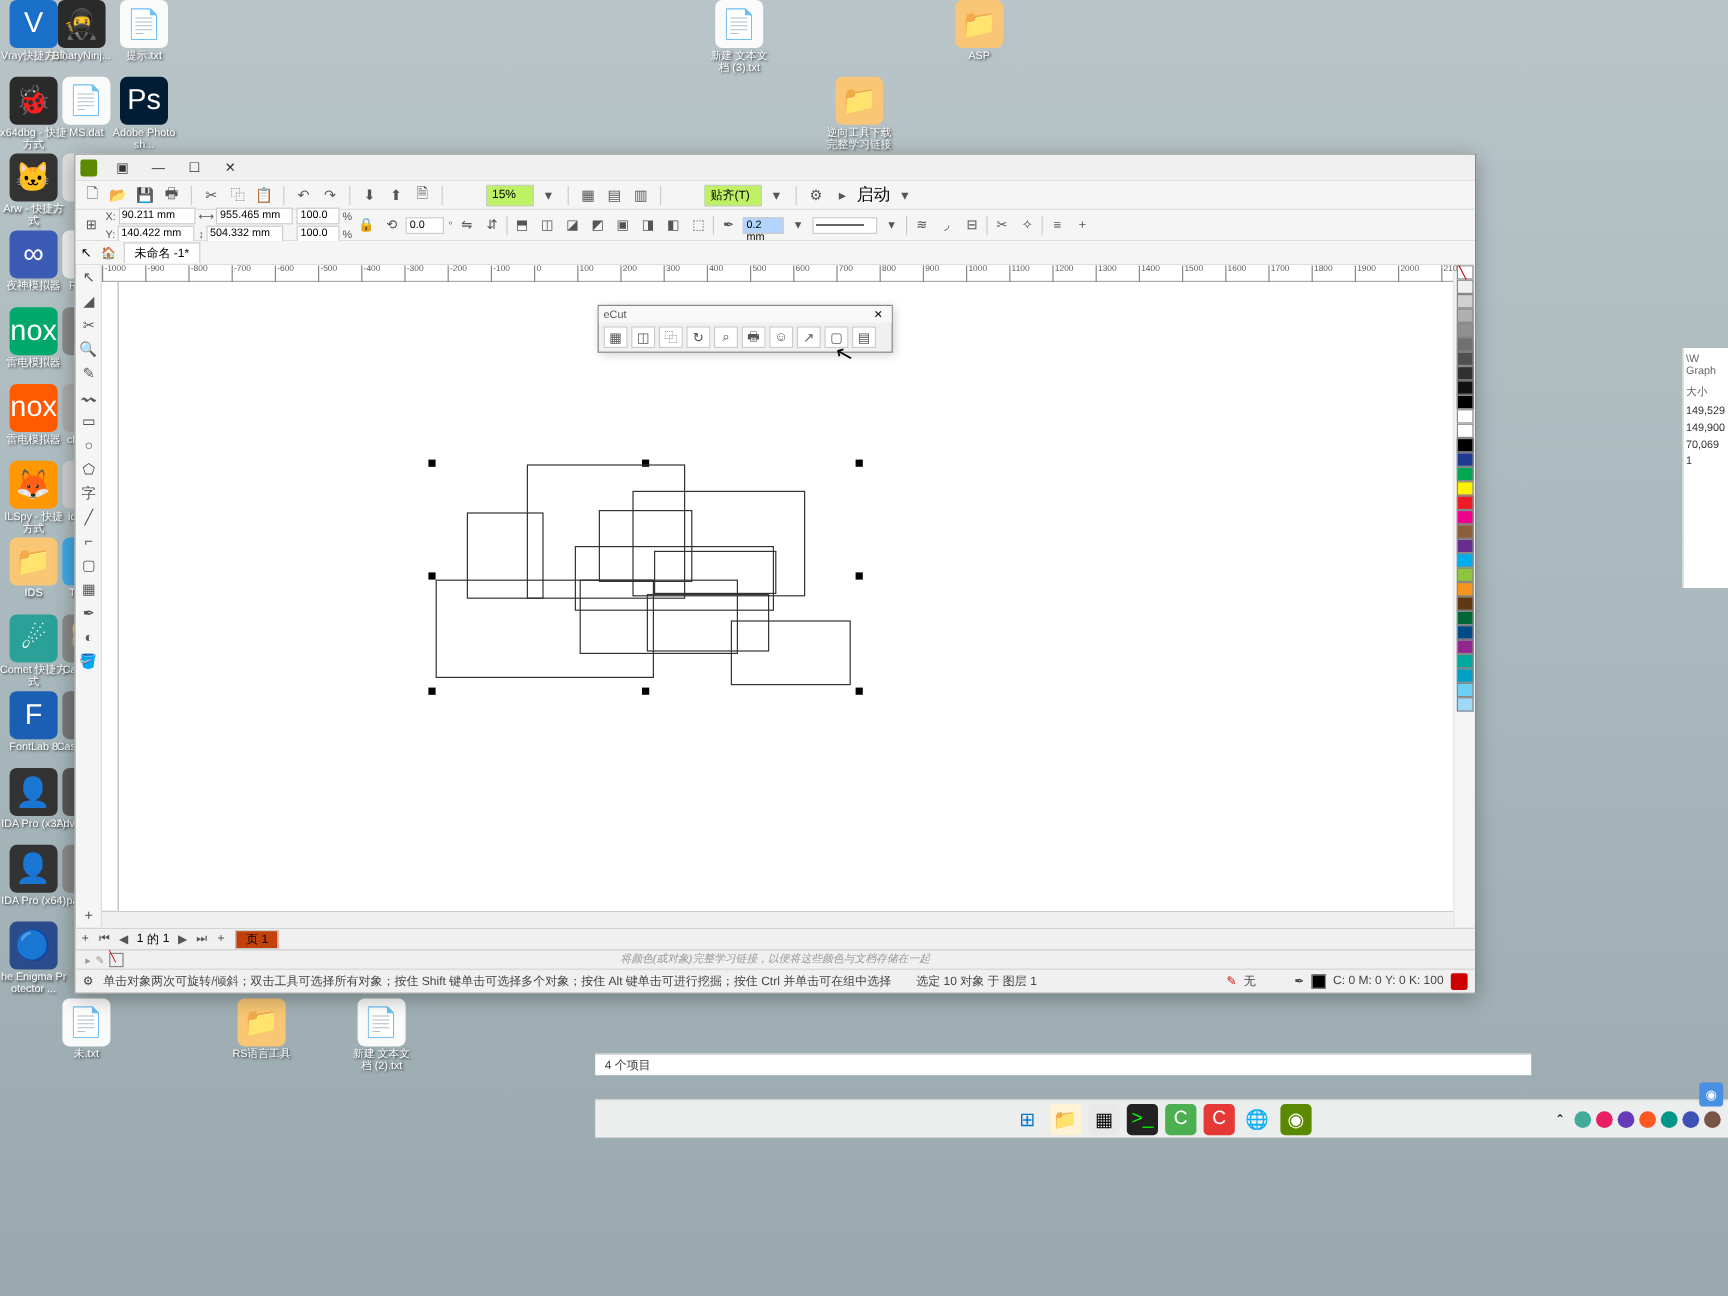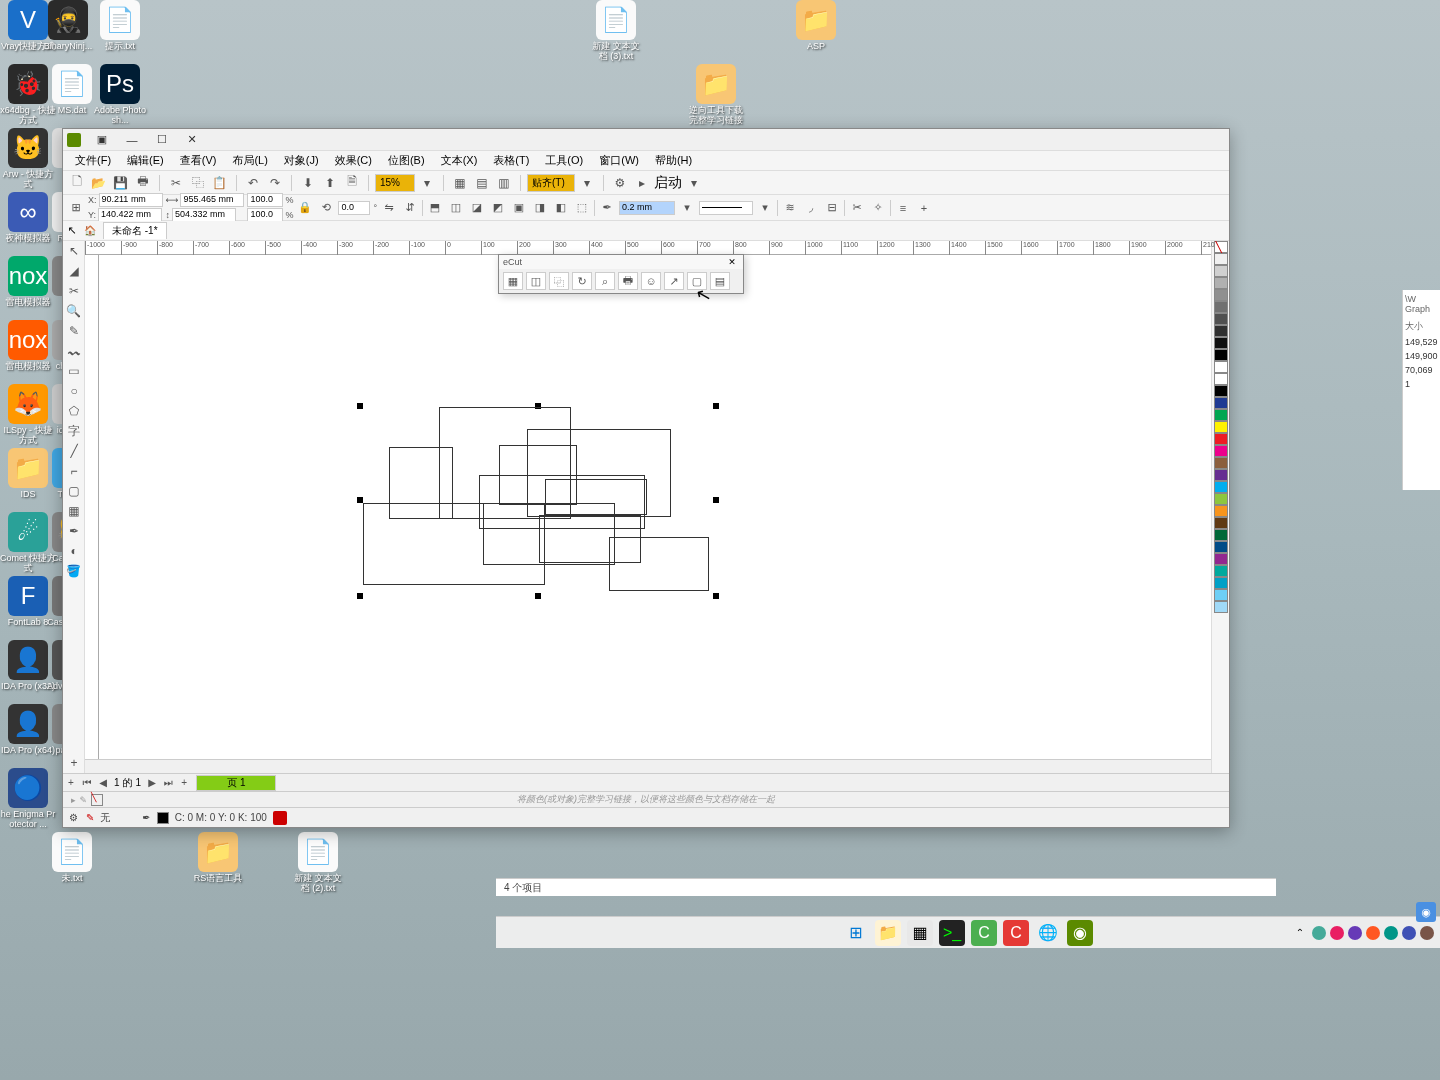--- a/index.html
+++ b/index.html
@@ -16,21 +16,21 @@
 .cdr-titlebar .logo { width: 14px; height: 14px; background: #5b8a00; border-radius: 2px; margin-right: 6px; }
 .cdr-titlebar .title-text { flex: 1; color: #333; }
 .cdr-titlebar .win-btn { width: 30px; height: 20px; display: flex; align-items: center; justify-content: center; font-size: 11px; cursor: pointer; color: #333; }
 
 .cdr-menubar { height: 20px; background: #f5f5f5; border-bottom: 1px solid #ddd; display: flex; align-items: center; padding: 0 4px; font-size: 11px; }
 .cdr-menubar .menu-item { padding: 2px 8px; cursor: pointer; }
 
 .cdr-toolbar1 { height: 24px; background: #f5f5f5; border-bottom: 1px solid #ddd; display: flex; align-items: center; padding: 0 4px; gap: 2px; font-size: 10px; }
 .cdr-toolbar1 .tbtn { width: 20px; height: 20px; display: flex; align-items: center; justify-content: center; border: 1px solid transparent; cursor: pointer; font-size: 12px; color: #555; }
 .cdr-toolbar1 .sep { width: 1px; height: 16px; background: #ccc; margin: 0 4px; }
-.cdr-toolbar1 .dropdown { height: 18px; font-size: 10px; border: 1px solid #ccc; padding: 0 4px; background: #eab308; min-width: 40px; display: inline-flex; align-items: center; }
+.cdr-toolbar1 .dropdown { height: 18px; font-size: 10px; border: 1px solid #ccc; padding: 0 4px; background: #bef264; min-width: 40px; display: inline-flex; align-items: center; margin-left: 30px; }
 
 .cdr-toolbar2 { height: 26px; background: #f5f5f5; border-bottom: 1px solid #ddd; display: flex; align-items: center; padding: 0 4px; gap: 3px; font-size: 10px; }
 .cdr-toolbar2 .coord { display: flex; align-items: center; gap: 2px; }
 .cdr-toolbar2 .coord-label { font-size: 9px; color: #555; }
 .cdr-toolbar2 .val-input { width: 64px; height: 14px; font-size: 9px; border: 1px solid #ccc; padding: 0 2px; background: #fff; }
 .cdr-toolbar2 .val-input.blue { background: #b3d4fc; }
 .cdr-toolbar2 .tbtn { width: 18px; height: 18px; display: flex; align-items: center; justify-content: center; border: 1px solid transparent; cursor: pointer; font-size: 11px; color: #555; }
 .cdr-toolbar2 .line-sel { width: 54px; height: 14px; border: 1px solid #ccc; background: #fff; display: flex; align-items: center; padding: 0 2px; }
 .cdr-toolbar2 .line-sel .bar { height: 1px; width: 40px; background: #000; }
 
@@ -52,21 +52,21 @@
 .cdr-canvas .rect { position: absolute; border: 1px solid #333; background: transparent; }
 .cdr-canvas .handle { position: absolute; width: 6px; height: 6px; background: #000; }
 
 .cdr-right-panel { width: 18px; background: #f5f5f5; border-left: 1px solid #ddd; display: flex; flex-direction: column; }
 .cdr-right-panel .swatch { height: 12px; width: 14px; margin: 0 auto; border: 1px solid #888; cursor: pointer; }
 
 .cdr-hscroll { height: 14px; background: #f0f0f0; border-top: 1px solid #ccc; }
 
 .cdr-pagebar { height: 18px; background: #f0f0f0; border-top: 1px solid #ccc; display: flex; align-items: center; font-size: 10px; }
 .cdr-pagebar .pg-btn { width: 16px; text-align: center; cursor: pointer; color: #555; }
-.cdr-pagebar .pg-tab { background: #84cc16; border: 1px solid #ccc; padding: 0 30px; margin-left: 4px; }
+.cdr-pagebar .pg-tab { background: #c2410c; border: 1px solid #ccc; padding: 0 8px; margin-left: 4px; }
 
 .cdr-hintbar { height: 16px; background: #f0f0f0; border-top: 1px solid #ccc; display: flex; align-items: center; justify-content: center; font-size: 9px; color: #999; font-style: italic; }
 .cdr-hintbar .hb-left { position: absolute; left: 8px; display: flex; gap: 4px; align-items: center; font-style: normal; }
 .cdr-hintbar .hb-left .sw { width: 12px; height: 12px; border: 1px solid #888; }
 
 .cdr-statusbar { height: 20px; background: #f0f0f0; border-top: 1px solid #ccc; display: flex; align-items: center; font-size: 10px; padding: 0 6px; color: #444; gap: 8px; }
 .cdr-statusbar .left { flex: 1; }
 .cdr-statusbar .right { display: flex; gap: 6px; align-items: center; }
 .cdr-statusbar .fill-sw { width: 12px; height: 12px; border: 1px solid #888; background: #000; }
 
@@ -236,34 +236,20 @@
 
 <div class="cdr-window">
   <div class="cdr-titlebar">
     <div class="logo"></div>
     <div class="win-btn">▣</div>
     <div class="win-btn">—</div>
     <div class="win-btn">☐</div>
     <div class="win-btn close">✕</div>
   </div>
 
-  <div class="cdr-menubar" id="cdr-menubar">
-      <div class="menu-item">文件(F)</div>
-      <div class="menu-item">编辑(E)</div>
-      <div class="menu-item">查看(V)</div>
-      <div class="menu-item">布局(L)</div>
-      <div class="menu-item">对象(J)</div>
-      <div class="menu-item">效果(C)</div>
-      <div class="menu-item">位图(B)</div>
-      <div class="menu-item">文本(X)</div>
-      <div class="menu-item">表格(T)</div>
-      <div class="menu-item">工具(O)</div>
-      <div class="menu-item">窗口(W)</div>
-      <div class="menu-item">帮助(H)</div>
-    </div>
 
   <div class="cdr-toolbar1">
     <div class="tbtn">🗋</div>
     <div class="tbtn">📂</div>
     <div class="tbtn">💾</div>
     <div class="tbtn">🖶</div>
     <div class="sep"></div>
     <div class="tbtn">✂</div>
     <div class="tbtn">⿻</div>
     <div class="tbtn">📋</div>
@@ -333,21 +319,21 @@
     <div class="tbtn">⬒</div>
     <div class="tbtn">◫</div>
     <div class="tbtn">◪</div>
     <div class="tbtn">◩</div>
     <div class="tbtn">▣</div>
     <div class="tbtn">◨</div>
     <div class="tbtn">◧</div>
     <div class="tbtn">⬚</div>
     <div class="sep" style="width:1px;height:16px;background:#ccc;"></div>
     <div class="tbtn">✒</div>
-    <div class="val-input blue" style="width:56px;">0.2 mm</div>
+    <div class="val-input blue" style="width:34px;">0.2 mm</div>
     <div class="tbtn">▾</div>
     <div class="line-sel">
         <div class="bar"></div>
       </div>
     <div class="tbtn">▾</div>
     <div class="sep" style="width:1px;height:16px;background:#ccc;"></div>
     <div class="tbtn">≋</div>
     <div class="tbtn">◞</div>
     <div class="tbtn">⊟</div>
     <div class="sep" style="width:1px;height:16px;background:#ccc;"></div>
@@ -505,20 +491,24 @@
       <span>✎</span>
       <div class="sw" style="position:relative;">
           <span style="position:absolute;left:-1px;top:-3px;color:#c00;">╲</span>
         </div>
     </div>
     <span>将颜色(或对象)完整学习链接，以便将这些颜色与文档存储在一起</span>
   </div>
 
   <div class="cdr-statusbar">
     <span>⚙</span>
+    <div class="left">
+      <span>单击对象两次可旋转/倾斜；双击工具可选择所有对象；按住 Shift 键单击可选择多个对象；按住 Alt 键单击可进行挖掘；按住 Ctrl 并单击可在组中选择</span>
+      <span style="margin-left:18px;">选定 10 对象 于 图层 1</span>
+    </div>
     <div class="right">
       <span style="color:#c00;">✎</span>
       <span>无</span>
       <span style="width:20px;"></span>
       <span>✒</span>
       <div class="fill-sw"></div>
       <span>C: 0 M: 0 Y: 0 K: 100</span>
       <span style="width:14px;height:14px;background:#c00;display:inline-block;border-radius:2px;"></span>
     </div>
   </div>

